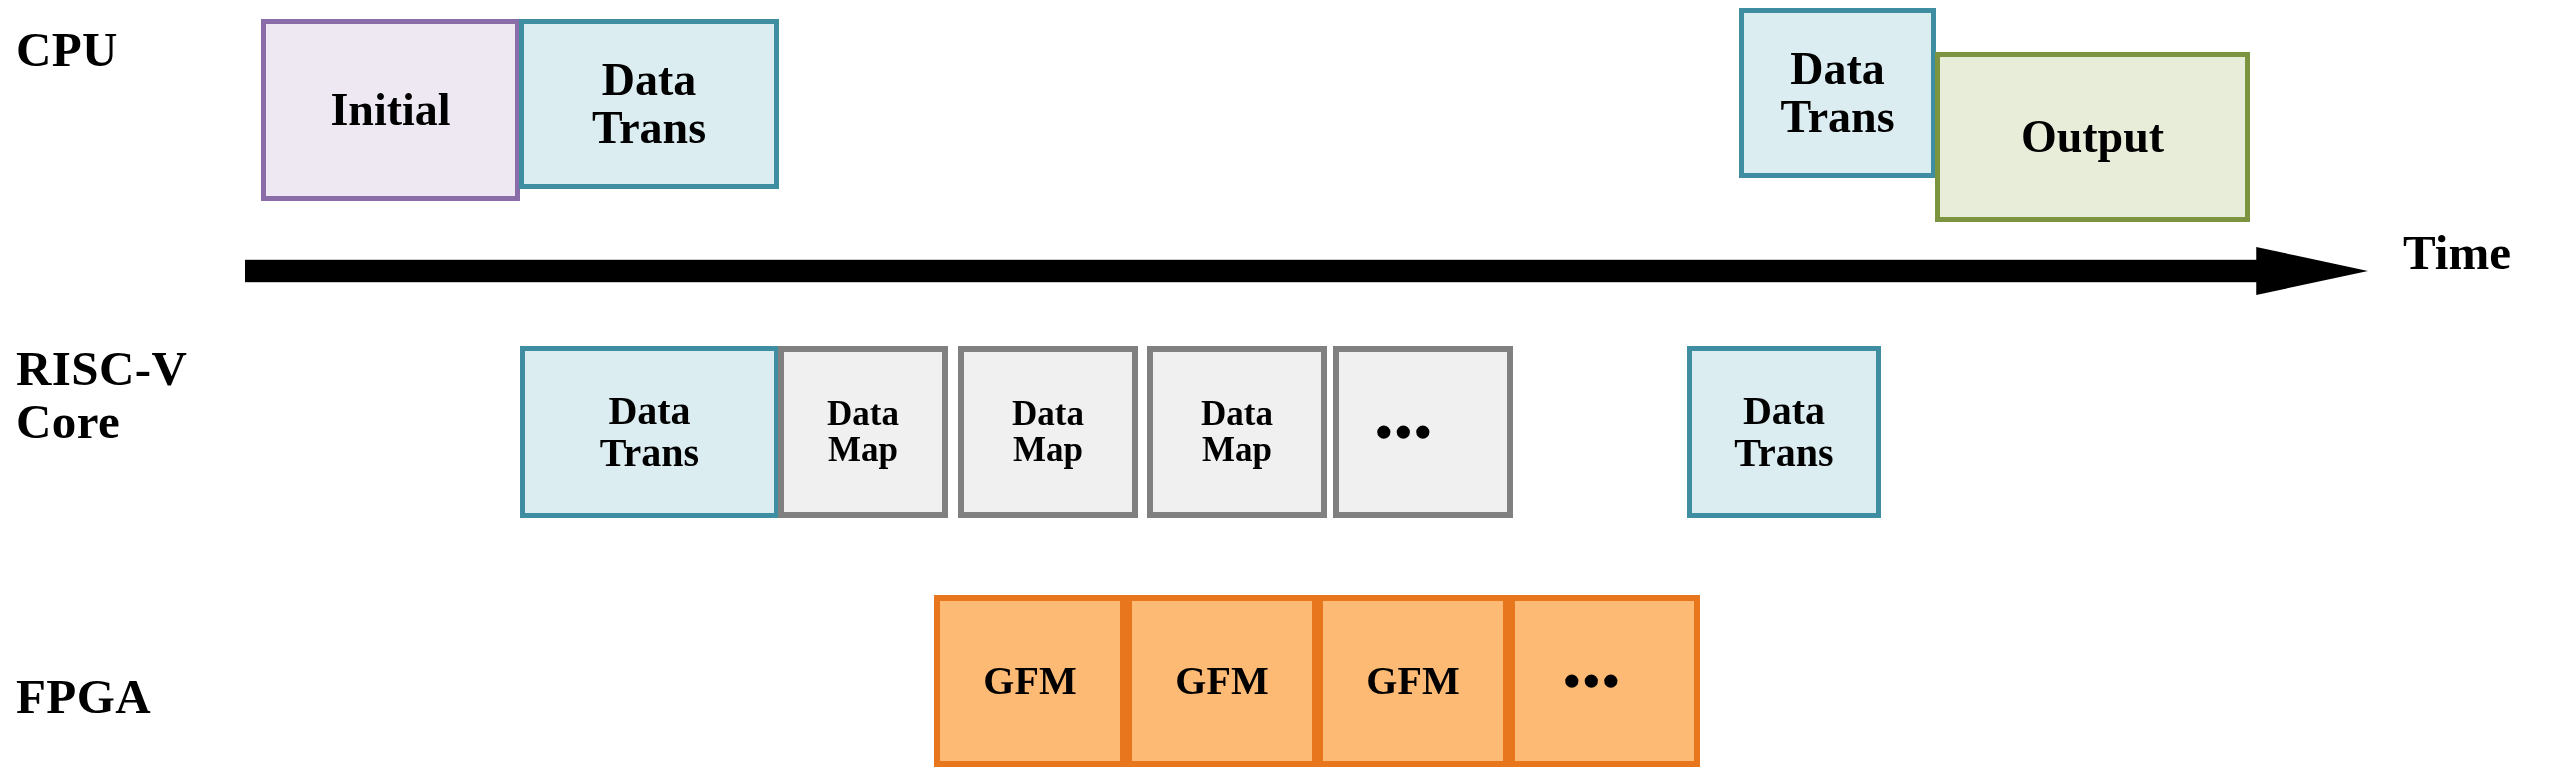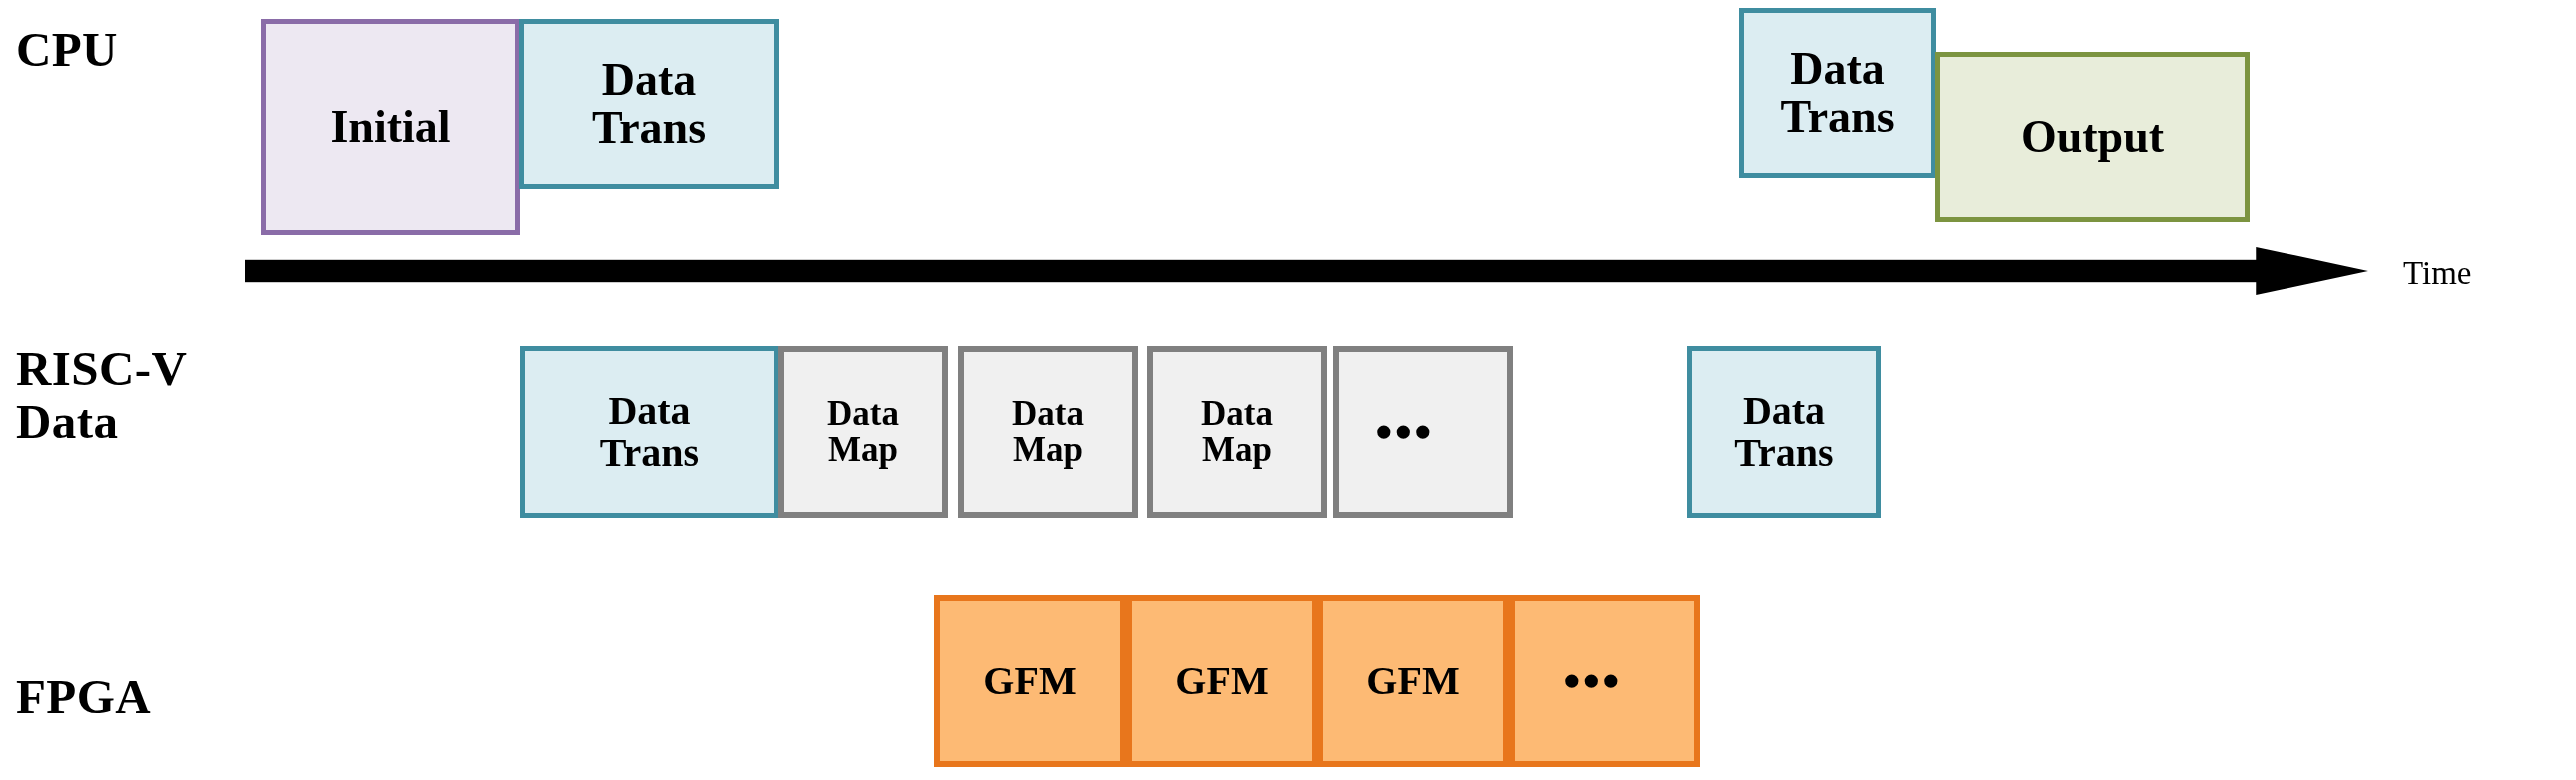--- a/index.html
+++ b/index.html
@@ -47,28 +47,28 @@
 
   
   .t-big   {font-size:46px;}
   .t-mid   {font-size:40px;}
   .t-small {font-size:35px;}
   .t-dots  {font-size:49px; letter-spacing:2.4px; line-height:0.5;}
   .dots-left{justify-content:center; padding-right:37px;}
   .dots-left2{justify-content:center; padding-right:24px;}
 
   
-  #cpu-initial    {left:261px; top:19px;  width:259px; height:216px;}
+  #cpu-initial    {left:261px; top:19px;  width:259px; height:182px;}
   #cpu-datatrans1 {left:519px; top:19px;  width:260px; height:170px;}
   #cpu-datatrans2 {left:1739px;top:8px;  width:197px; height:170px;}
   #cpu-output     {left:1935px;top:8px;  width:315px; height:170px;margin-top:44px;}
 
   
   #time-arrow{position:absolute;left:245px;top:247px;width:2123px;height:48px;}
-  #time-label{position:absolute;left:2403px;top:255px;font-size:33px;font-weight:normal;}
+  #time-label{position:absolute;left:2403px;top:224px;font-size:49px;font-weight:bold;}
 
   
   #rv-datatrans1 {left:520px; top:346px; width:259px; height:172px;}
   #rv-datamap1   {left:778px; top:346px; width:170px; height:172px;}
   #rv-datamap2   {left:958px;top:346px; width:180px; height:172px;}
   #rv-datamap3   {left:1147px;top:346px; width:180px; height:172px;}
   #rv-ellipsis   {left:1333px;top:346px; width:180px; height:172px;}
   #rv-datatrans2 {left:1687px;top:346px; width:194px; height:172px;}
 
   
@@ -78,21 +78,21 @@
   #fpga-ellipsis{left:1509px;top:595px; width:191px; height:172px;}
 </style>
 </head>
 <body>
 
 <div class="stage">
 
   <div class="row-label" id="label-cpu">CPU</div>
 
   <div class="row-label" id="label-riscv">RISC-V
-Data</div>
+Core</div>
 
   <div class="row-label" id="label-fpga">FPGA</div>
 
   <div class="box b-purple t-big" id="cpu-initial">Initial</div>
 
   <div class="box b-teal t-big" id="cpu-datatrans1">Data
 Trans</div>
 
   <div class="box b-teal t-big" id="cpu-datatrans2">Data
 Trans</div>

